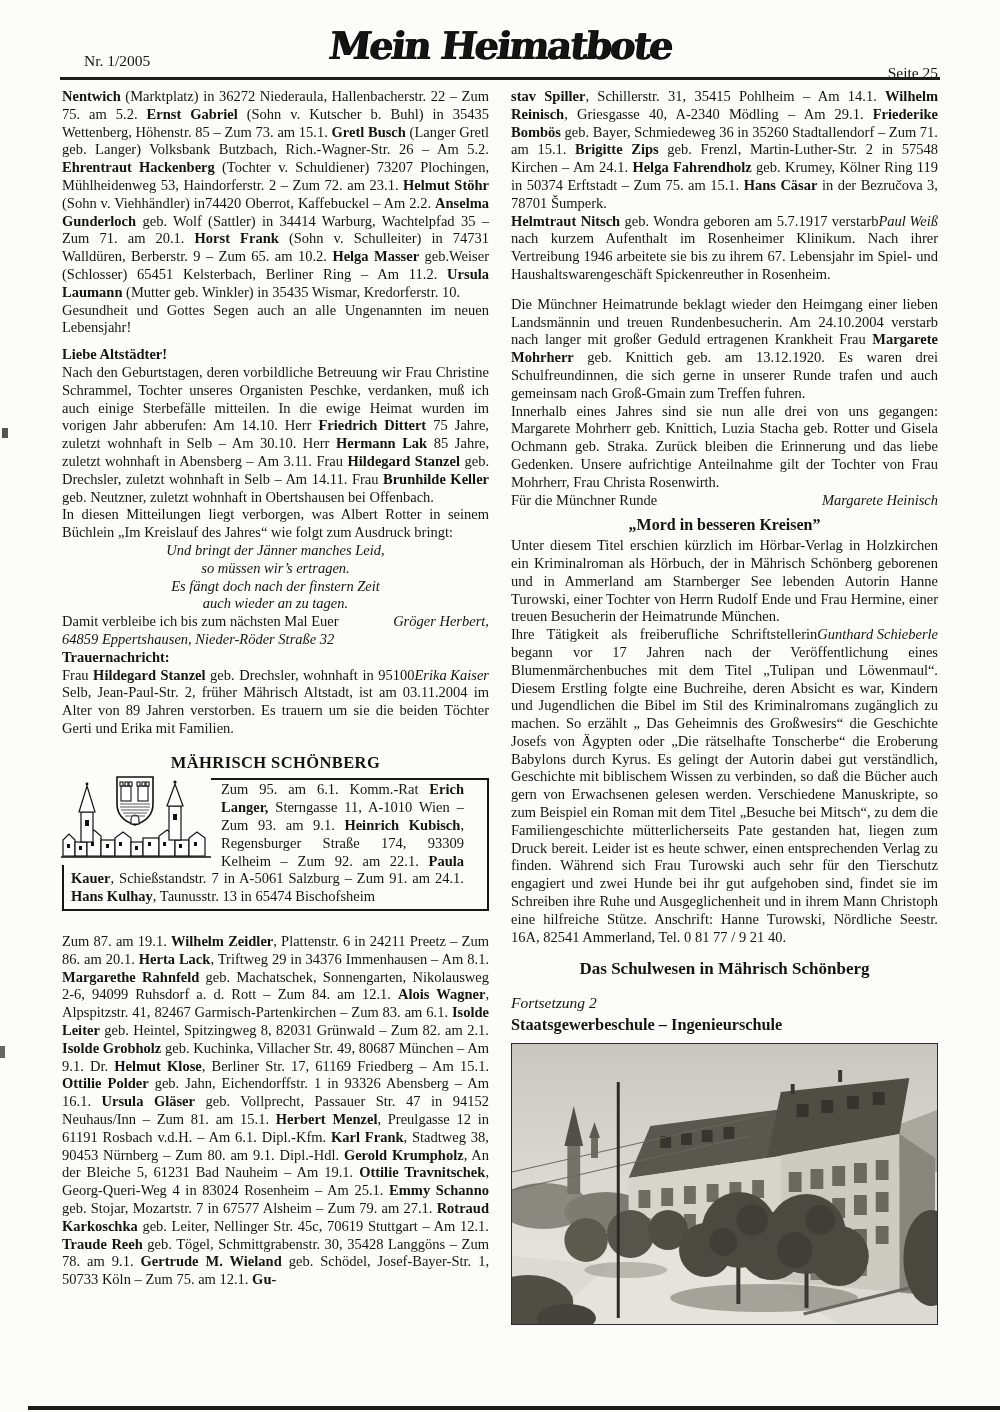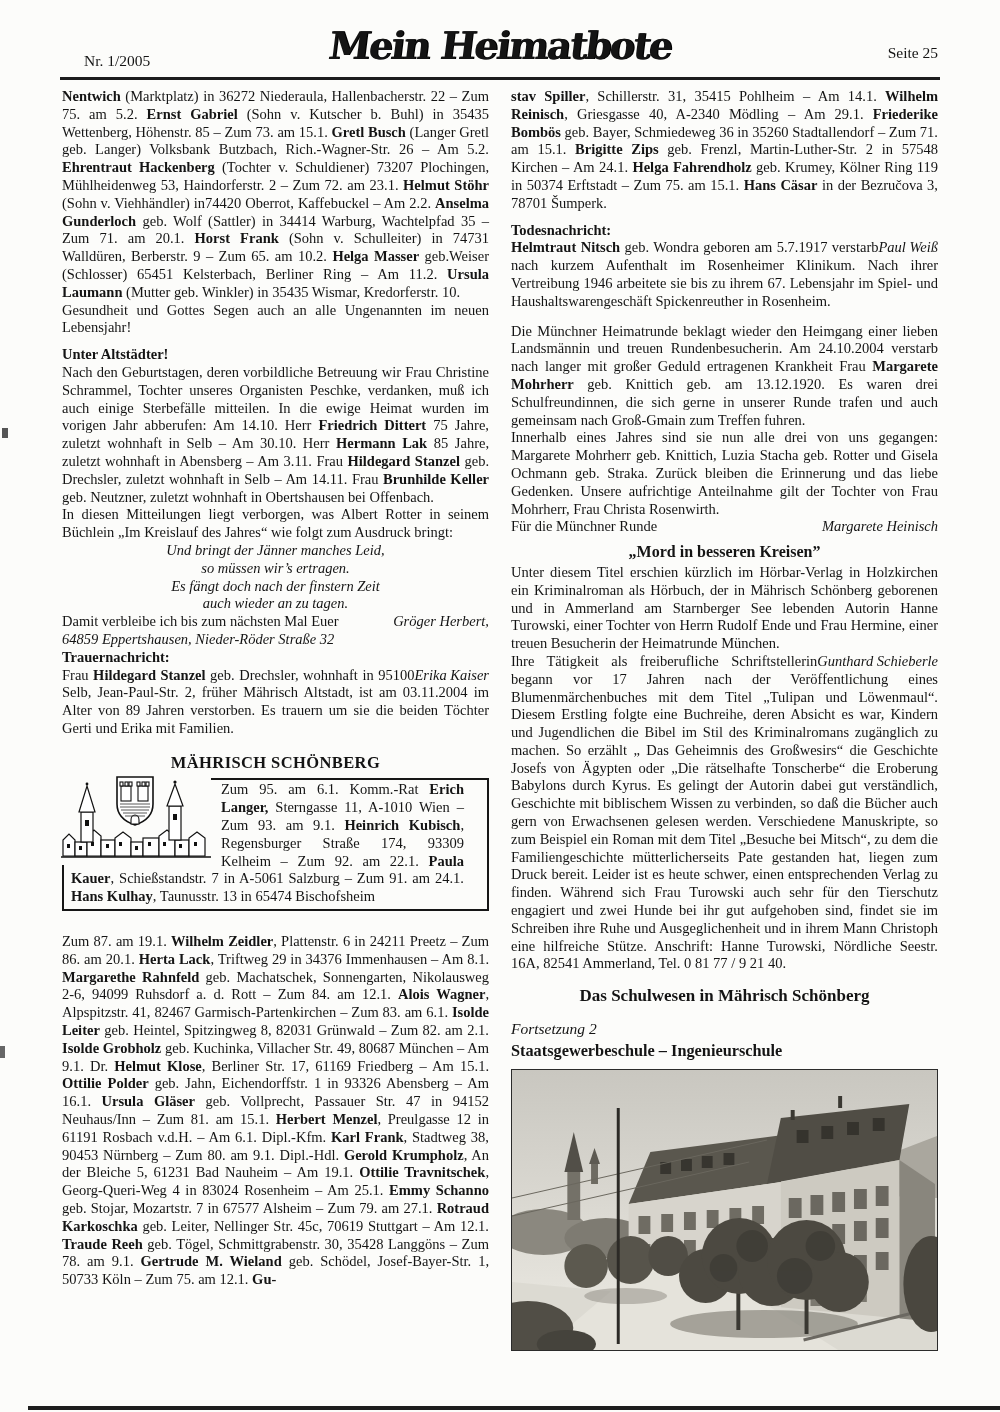--- a/index.html
+++ b/index.html
@@ -1,20 +1,20 @@
 <!DOCTYPE html>
 <html><head>
 <meta charset="utf-8">
 <style>
   html,body{margin:0;padding:0;background:#9a9a9a;}
   .page{position:relative;width:1000px;height:1412px;margin:0 auto;background:#fcfcfa;
         font-family:"Liberation Serif",serif;color:#141414;overflow:hidden;}
   
   .issue{position:absolute;left:48px;top:52px;font-size:15.5px;margin-left:36px;}
-  .pageno{position:absolute;right:62px;top:44px;font-size:15.5px;}
+  .pageno{position:absolute;right:62px;top:64px;font-size:15.5px;}
   .logo{position:absolute;left:0;right:0;top:24px;text-align:center;
         font-family:"DejaVu Serif",serif;font-weight:bold;font-size:38px;line-height:44px;
         letter-spacing:-2px;transform:skewX(-7deg);text-shadow:1.2px 0 0 #000;}
   .rule{position:absolute;left:60px;right:60px;top:77px;height:2.5px;background:#1d1d1d;}
   
   .col{position:absolute;top:88px;width:427px;font-size:14.5px;line-height:17.8px;text-align:justify;}
   .col-left{left:62px;}
   .col-right{left:511px;}
   p{margin:0;}
   .b{font-weight:bold;}
@@ -48,21 +48,21 @@
 <div class="page">
 
   <div class="issue">Nr. 1/2005</div>
   <div class="logo">Mein Heimatbote</div>
   <div class="pageno">Seite 25</div>
   <div class="rule"></div>
 
   <div class="col col-left">
     <p><span class="b">Nentwich</span><span> (Marktplatz) in 36272 Niederaula, Hallenbacherstr. 22 – Zum 75. am 5.2. </span><span class="b">Ernst Gabriel</span><span> (Sohn v. Kutscher b. Buhl) in 35435 Wettenberg, Höhenstr. 85 – Zum 73. am 15.1. </span><span class="b">Gretl Busch</span><span> (Langer Gretl geb. Langer) Volksbank Butzbach, Rich.-Wagner-Str. 26 – Am 5.2. </span><span class="b">Ehrentraut Hackenberg</span><span> (Tochter v. Schuldiener) 73207 Plochingen, Mühlheidenweg 53, Haindorferstr. 2 – Zum 72. am 23.1. </span><span class="b">Helmut Stöhr</span><span> (Sohn v. Viehhändler) in74420 Oberrot, Kaffebuckel – Am 2.2. </span><span class="b">Anselma Gunderloch</span><span> geb. Wolf (Sattler) in 34414 Warburg, Wachtelpfad 35 – Zum 71. am 20.1. </span><span class="b">Horst Frank</span><span> (Sohn v. Schulleiter) in 74731 Walldüren, Berberstr. 9 – Zum 65. am 10.2. </span><span class="b">Helga Masser</span><span> geb.Weiser (Schlosser) 65451 Kelsterbach, Berliner Ring – Am 11.2. </span><span class="b">Ursula Laumann</span><span> (Mutter geb. Winkler) in 35435 Wismar, Kredorferstr. 10.</span></p>
     <p>Gesundheit und Gottes Segen auch an alle Ungenannten im neuen Lebensjahr!</p>
-    <p class="h mt9">Unter Altstädter!</p>
+    <p class="h mt9">Liebe Altstädter!</p>
     <p><span>Nach den Geburtstagen, deren vorbildliche Betreuung wir Frau Christine Schrammel, Tochter unseres Organisten Peschke, verdanken, muß ich auch einige Sterbefälle mitteilen. In die ewige Heimat wurden im vorigen Jahr abberufen: Am 14.10. Herr </span><span class="b">Friedrich Dittert</span><span> 75 Jahre, zuletzt wohnhaft in Selb – Am 30.10. Herr </span><span class="b">Hermann Lak</span><span> 85 Jahre, zuletzt wohnhaft in Abensberg – Am 3.11. Frau </span><span class="b">Hildegard Stanzel</span><span> geb. Drechsler, zuletzt wohnhaft in Selb – Am 14.11. Frau </span><span class="b">Brunhilde Keller</span><span> geb. Neutzner, zuletzt wohnhaft in Obertshausen bei Offenbach.</span></p>
     <p>In diesen Mitteilungen liegt verborgen, was Albert Rotter in seinem Büchlein „Im Kreislauf des Jahres“ wie folgt zum Ausdruck bringt:</p>
     <div class="poem">
       <div>Und bringt der Jänner manches Leid,</div>
       <div>so müssen wir’s ertragen.</div>
       <div>Es fängt doch nach der finstern Zeit</div>
       <div>auch wieder an zu tagen.</div>
     </div>
     <div class="flexline">
       <span>Damit verbleibe ich bis zum nächsten Mal Euer</span>
@@ -139,21 +139,20 @@
           <line x1="0" y1="83" x2="150" y2="83" stroke="#111" stroke-width="1.4"></line>
         </svg>
       </div>
       <span><span>Zum 95. am 6.1. Komm.-Rat </span><span class="b">Erich Langer,</span><span> Sterngasse 11, A-1010 Wien – Zum 93. am 9.1. </span><span class="b">Heinrich Kubisch</span><span>, Regensburger Straße 174, 93309 Kelheim – Zum 92. am 22.1. </span><span class="b">Paula Kauer</span><span>, Schießstandstr. 7 in A-5061 Salzburg – Zum 91. am 24.1. </span><span class="b">Hans Kulhay</span><span>, Taunusstr. 13 in 65474 Bischofsheim</span></span>
     </div>
     <p class="mt10"><span>Zum 87. am 19.1. </span><span class="b">Wilhelm Zeidler</span><span>, Plattenstr. 6 in 24211 Preetz – Zum 86. am 20.1. </span><span class="b">Herta Lack</span><span>, Triftweg 29 in 34376 Immenhausen – Am 8.1. </span><span class="b">Margarethe Rahnfeld</span><span> geb. Machatschek, Sonnengarten, Nikolausweg 2-6, 94099 Ruhsdorf a. d. Rott – Zum 84. am 12.1. </span><span class="b">Alois Wagner</span><span>, Alpspitzstr. 41, 82467 Garmisch-Partenkirchen – Zum 83. am 6.1. </span><span class="b">Isolde Leiter</span><span> geb. Heintel, Spitzingweg 8, 82031 Grünwald – Zum 82. am 2.1. </span><span class="b">Isolde Grobholz</span><span> geb. Kuchinka, Villacher Str. 49, 80687 München – Am 9.1. Dr. </span><span class="b">Helmut Klose</span><span>, Berliner Str. 17, 61169 Friedberg – Am 15.1. </span><span class="b">Ottilie Polder</span><span> geb. Jahn, Eichendorffstr. 1 in 93326 Abensberg – Am 16.1. </span><span class="b">Ursula Gläser</span><span> geb. Vollprecht, Passauer Str. 47 in 94152 Neuhaus/Inn – Zum 81. am 15.1. </span><span class="b">Herbert Menzel</span><span>, Preulgasse 12 in 61191 Rosbach v.d.H. – Am 6.1. Dipl.-Kfm. </span><span class="b">Karl Frank</span><span>, Stadtweg 38, 90453 Nürnberg – Zum 80. am 9.1. Dipl.-Hdl. </span><span class="b">Gerold Krumpholz</span><span>, An der Bleiche 5, 61231 Bad Nauheim – Am 19.1. </span><span class="b">Ottilie Travnitschek</span><span>, Georg-Queri-Weg 4 in 83024 Rosenheim – Am 25.1. </span><span class="b">Emmy Schanno</span><span> geb. Stojar, Mozartstr. 7 in 67577 Alsheim – Zum 79. am 27.1. </span><span class="b">Rotraud Karkoschka</span><span> geb. Leiter, Nellinger Str. 45c, 70619 Stuttgart – Am 12.1. </span><span class="b">Traude Reeh</span><span> geb. Tögel, Schmittgrabenstr. 30, 35428 Langgöns – Zum 78. am 9.1. </span><span class="b">Gertrude M. Wieland</span><span> geb. Schödel, Josef-Bayer-Str. 1, 50733 Köln – Zum 75. am 12.1. </span><span class="b">Gu-</span></p>
   </div>
 
   <div class="col col-right">
     <p><span class="b">stav Spiller</span><span>, Schillerstr. 31, 35415 Pohlheim – Am 14.1. </span><span class="b">Wilhelm Reinisch</span><span>, Griesgasse 40, A-2340 Mödling – Am 29.1. </span><span class="b">Friederike Bombös</span><span> geb. Bayer, Schmiedeweg 36 in 35260 Stadtallendorf – Zum 71. am 15.1. </span><span class="b">Brigitte Zips</span><span> geb. Frenzl, Martin-Luther-Str. 2 in 57548 Kirchen – Am 24.1. </span><span class="b">Helga Fahrendholz</span><span> geb. Krumey, Kölner Ring 119 in 50374 Erftstadt – Zum 75. am 15.1. </span><span class="b">Hans Cäsar</span><span> in der Bezručova 3, 78701 Šumperk.</span></p>
-    <p class="h mt9">Todesnachricht:</p>
     <p>
       <span class="sig">Paul Weiß</span><span><span class="b">Helmtraut Nitsch</span><span> geb. Wondra geboren am 5.7.1917 verstarb nach kurzem Aufenthalt im Rosenheimer Klinikum. Nach ihrer Vertreibung 1946 arbeitete sie bis zu ihrem 67. Lebensjahr im Spiel- und Haushaltswarengeschäft Spickenreuther in Rosenheim.</span></span>
     </p>
     <p class="mt12"><span>Die Münchner Heimatrunde beklagt wieder den Heimgang einer lieben Landsmännin und treuen Rundenbesucherin. Am 24.10.2004 verstarb nach langer mit großer Geduld ertragenen Krankheit Frau </span><span class="b">Margarete Mohrherr</span><span> geb. Knittich geb. am 13.12.1920. Es waren drei Schulfreundinnen, die sich gerne in unserer Runde trafen und auch gemeinsam nach Groß-Gmain zum Treffen fuhren.</span></p>
     <p>Innerhalb eines Jahres sind sie nun alle drei von uns gegangen: Margarete Mohrherr geb. Knittich, Luzia Stacha geb. Rotter und Gisela Ochmann geb. Straka. Zurück bleiben die Erinnerung und das liebe Gedenken. Unsere aufrichtige Anteilnahme gilt der Tochter von Frau Mohrherr, Frau Christa Rosenwirth.</p>
     <div class="flexline">
       <span>Für die Münchner Runde</span>
       <span class="i">Margarete Heinisch</span>
     </div>
     <h2 class="center-h h-mord">„Mord in besseren Kreisen”</h2>

